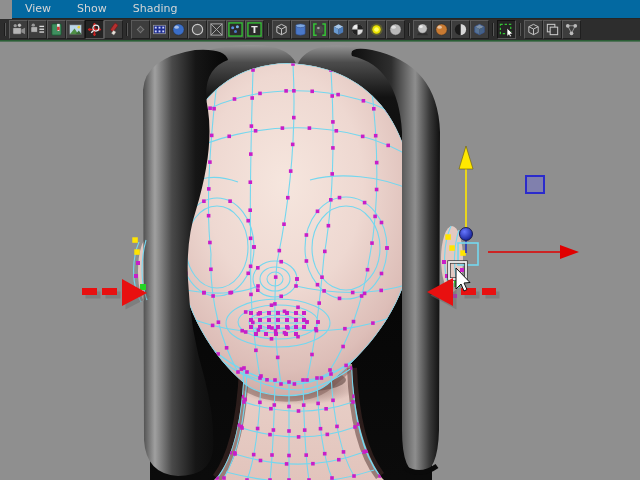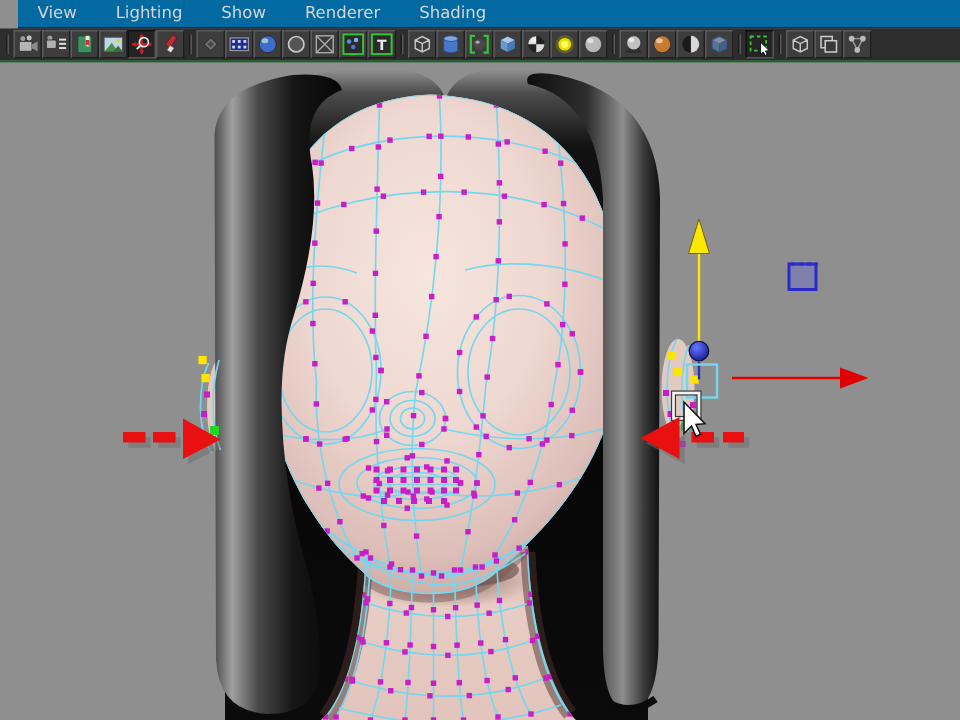--- a/index.html
+++ b/index.html
@@ -24,23 +24,21 @@
   :root{--wire:#74d7ef;--vert:#c81ec8;--selY:#ffe400;--selG:#25d425;
         --manipX:#e00000;--manipY:#ffe800;--annot:#e81010;}
 </style>
 </head>
 <body>
 
 <div id="app">
 
   <div id="menubar">
     <div class="menu-item">View</div>
-    <div class="menu-item">Lighting</div>
     <div class="menu-item">Show</div>
-    <div class="menu-item">Renderer</div>
     <div class="menu-item">Shading</div>
   </div>
 
   <div id="toolbar">
       <div class="tsep">
         <svg width="6" height="17" viewBox="0 0 6 17">
           <line x1="2.5" y1="2" x2="2.5" y2="15" stroke="#1c1c1c"></line>
           <line x1="3.5" y1="2" x2="3.5" y2="15" stroke="#575757"></line>
         </svg>
       </div>

